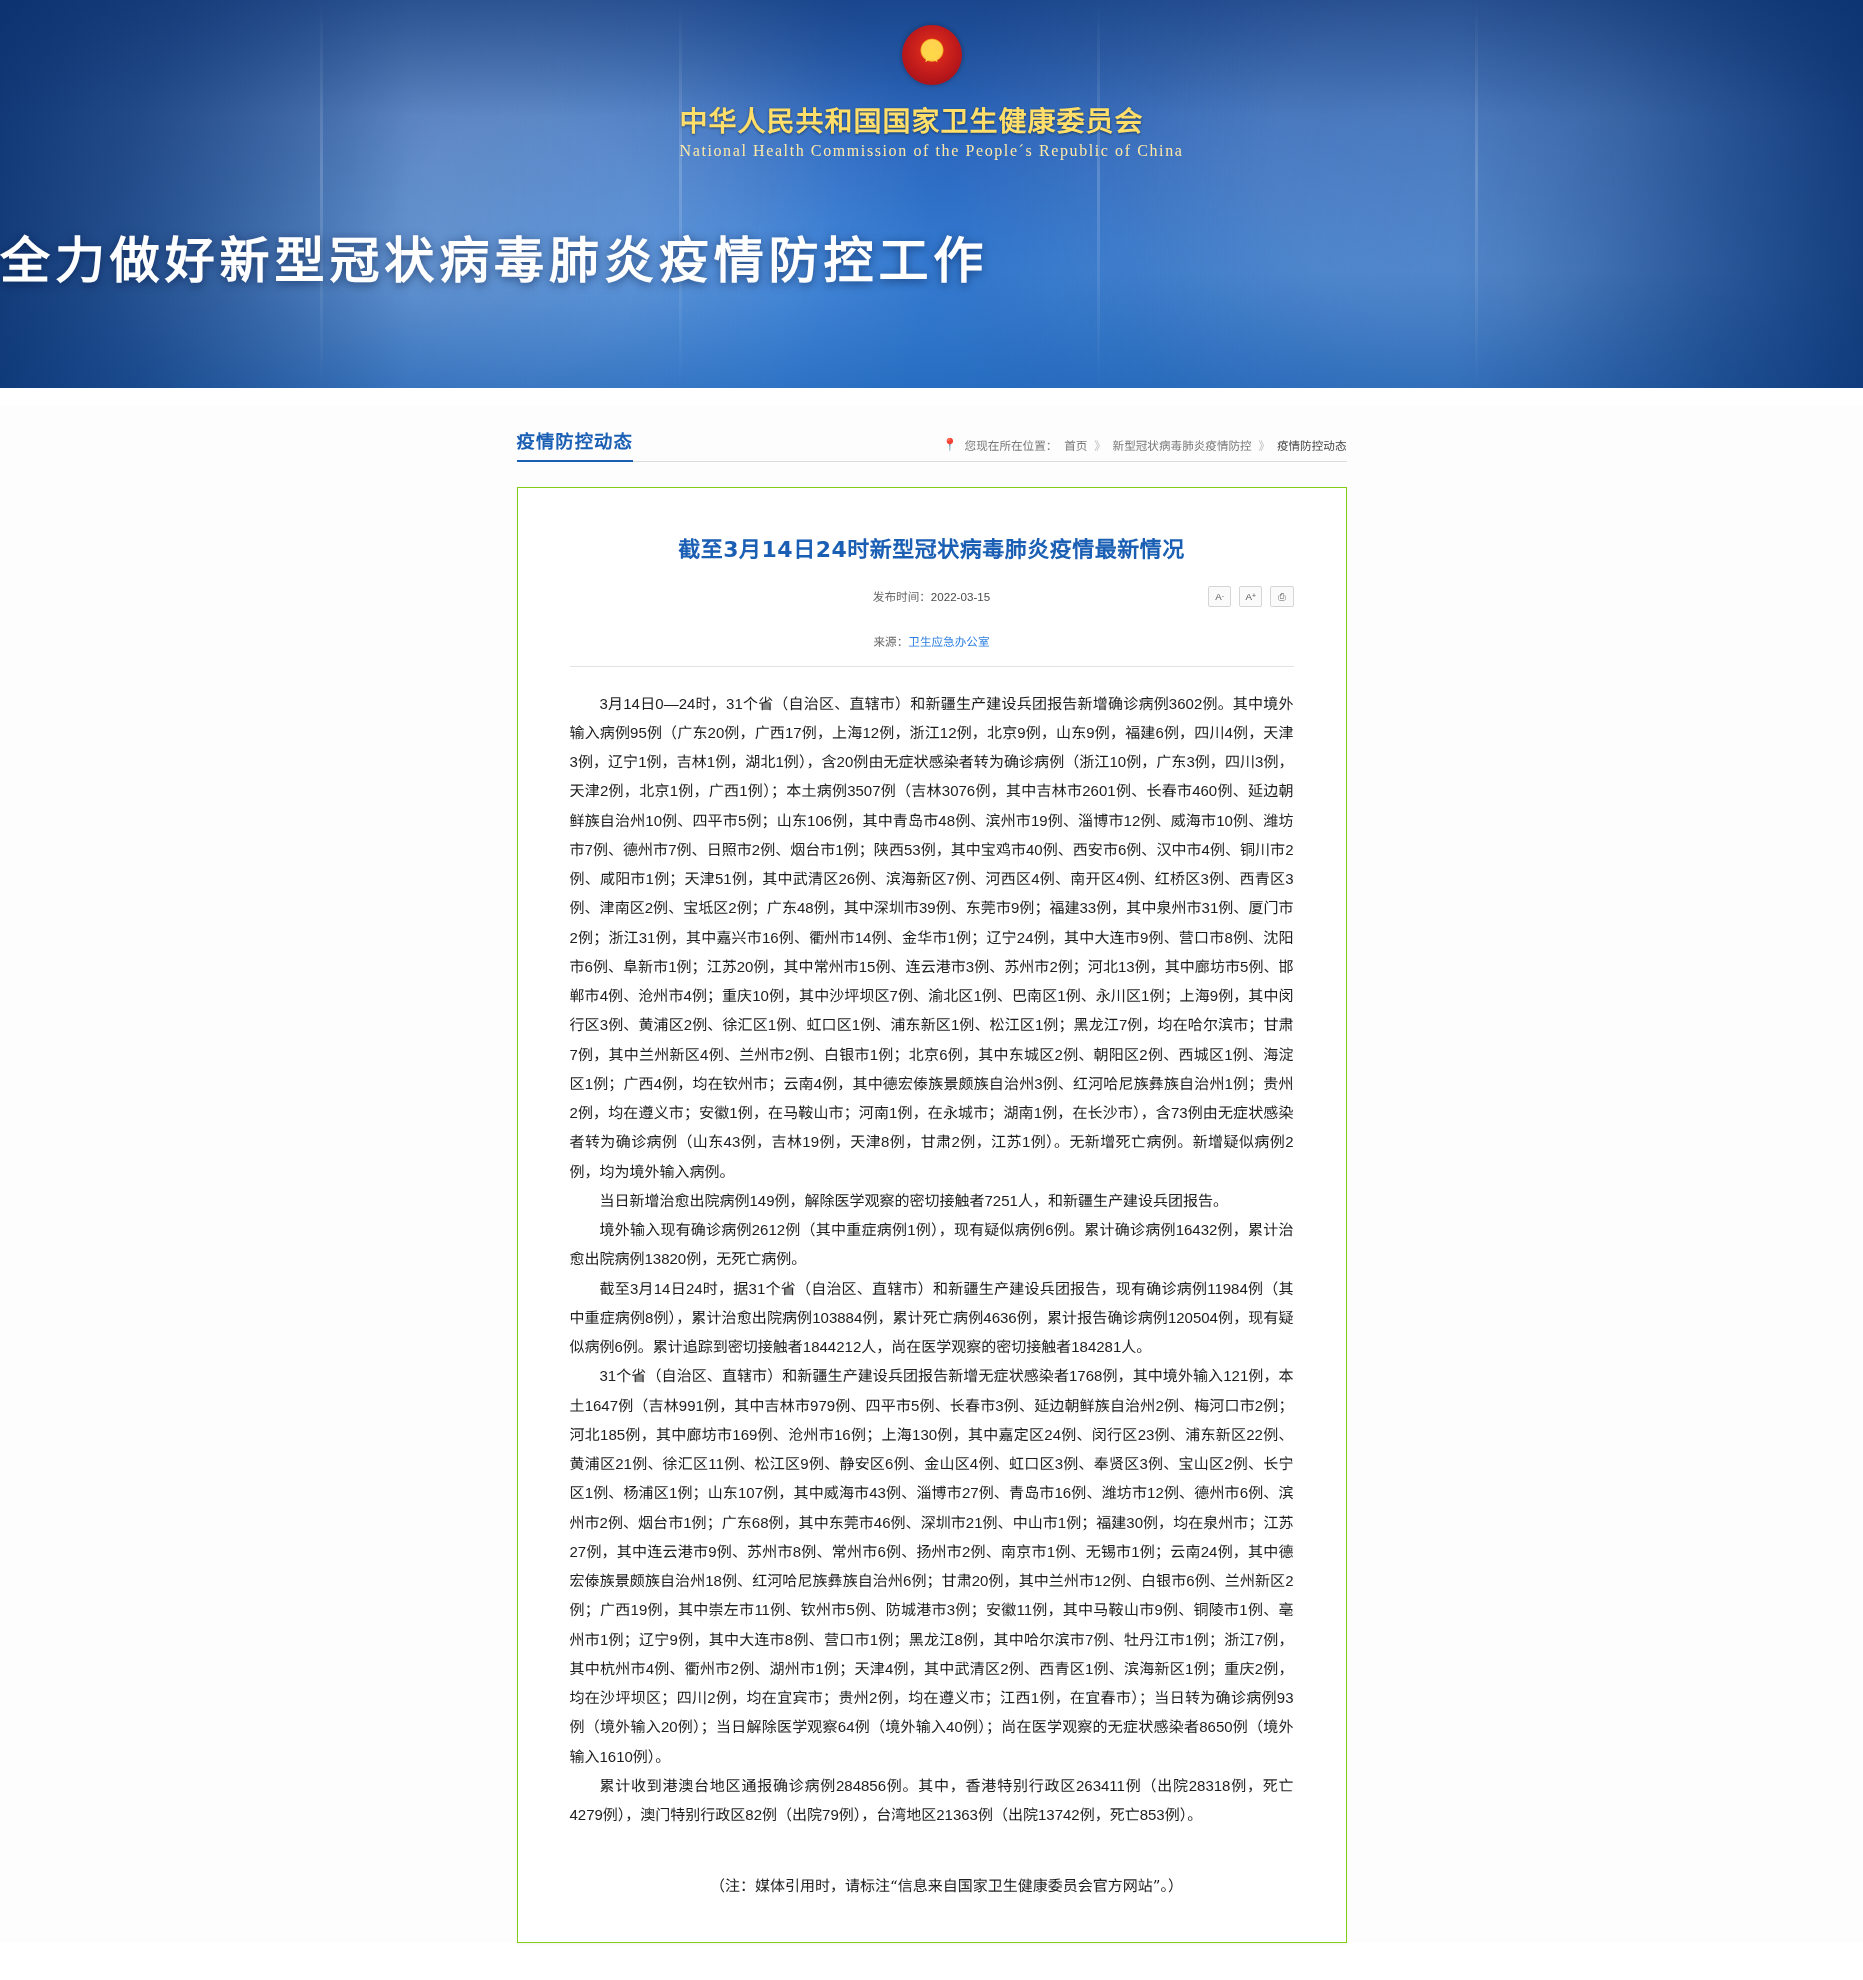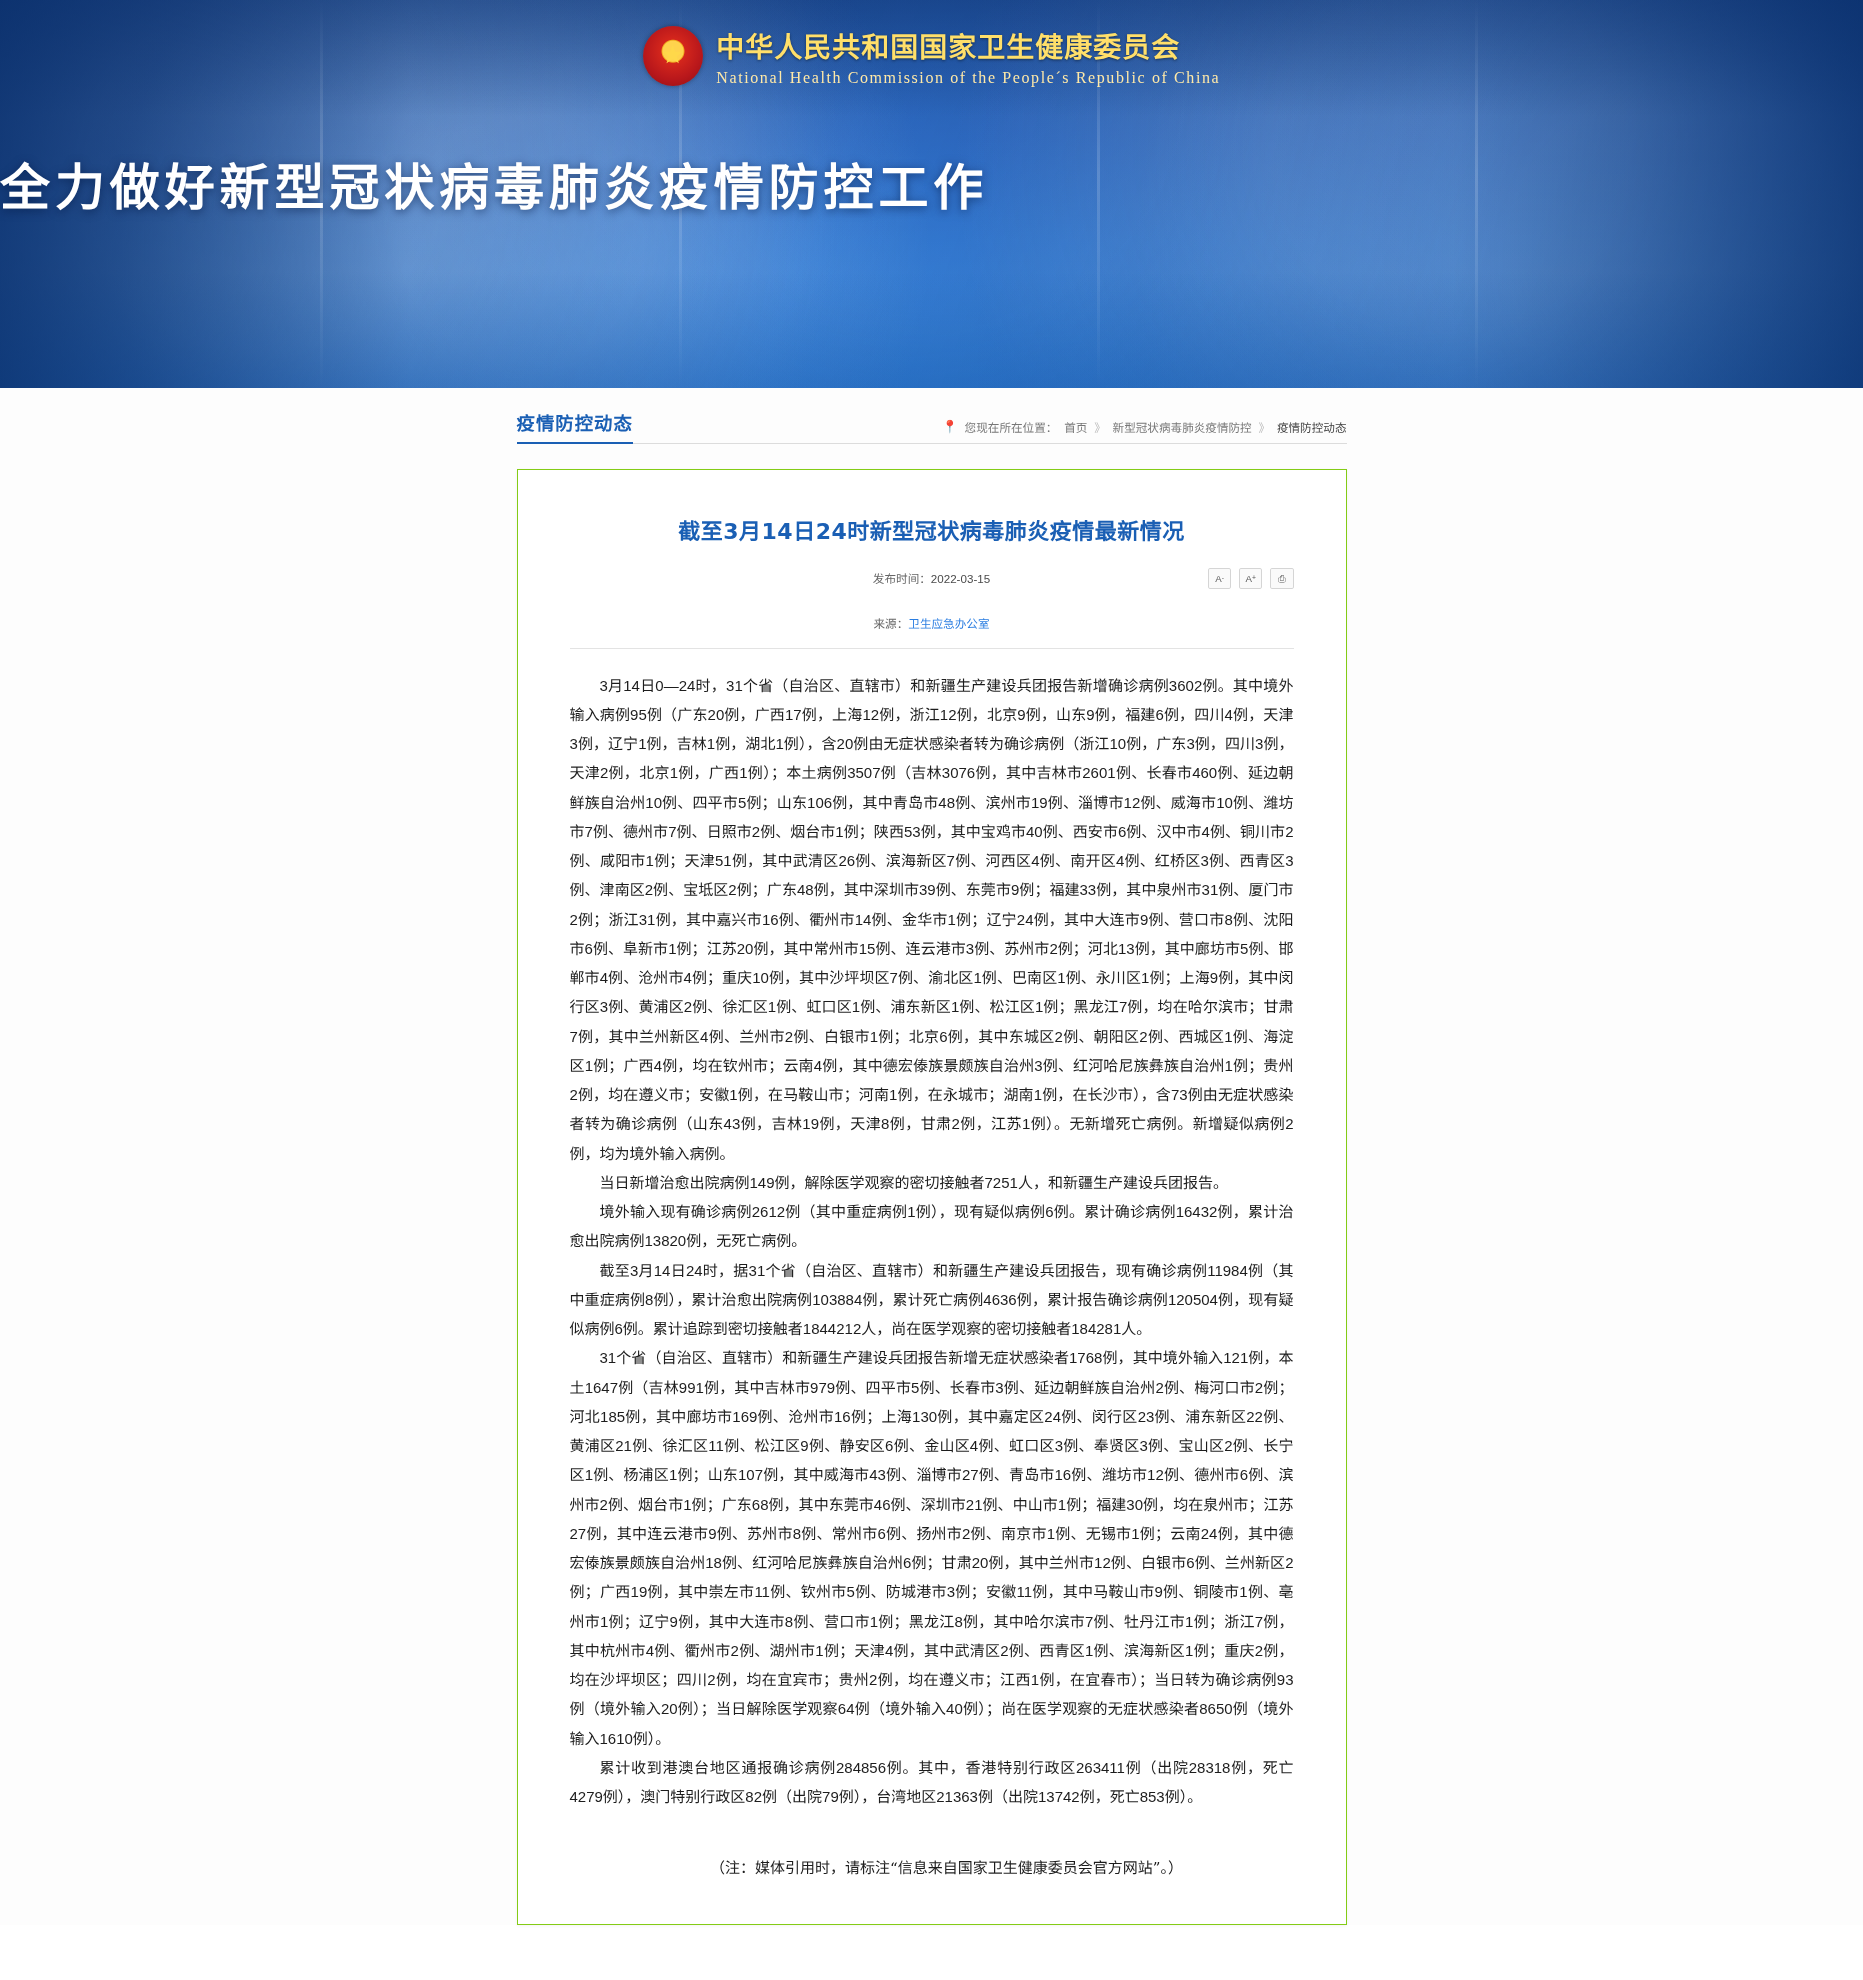--- a/index.html
+++ b/index.html
@@ -49,20 +49,21 @@
     background: linear-gradient(180deg, rgba(255,255,255,0) 0%, rgba(255,255,255,0.35) 45%, rgba(255,255,255,0) 100%);
     opacity: .5;
   }
   .logo-row {
     position: relative;
     display: flex;
     align-items: center;
     justify-content: center;
     gap: 13.6px;
     padding-top: 25px;
+    flex-direction: column;
   }
   .emblem {
     width: 60px; height: 60px;
     border-radius: 50%;
     background: radial-gradient(circle at 50% 42%, #ffd34d 0 22%, #f0a81e 24%, #d4261c 26%, #b8171b 62%, #8d0f12 100%);
     box-shadow: 0 0 5.8px rgba(0,0,0,.35);
     position: relative;
     flex: none;
   }
   .emblem::after {
@@ -106,21 +107,21 @@
     letter-spacing: 4.9px;
     text-shadow: 0 1.9px 9.7px rgba(0,20,60,.55);
   }
 
   
   .page {
     background: #fdfdfd;
   }
   .content-wrap {
     width: 830px;
-    margin: 0 auto;
+    margin: 18px auto;
     padding-top: 21.3px;
   }
   .crumb-bar {
     display: flex;
     align-items: flex-end;
     justify-content: space-between;
     border-bottom: 1px solid #dcdcdc;
     padding-bottom: 7.8px;
   }
   .col-title {

